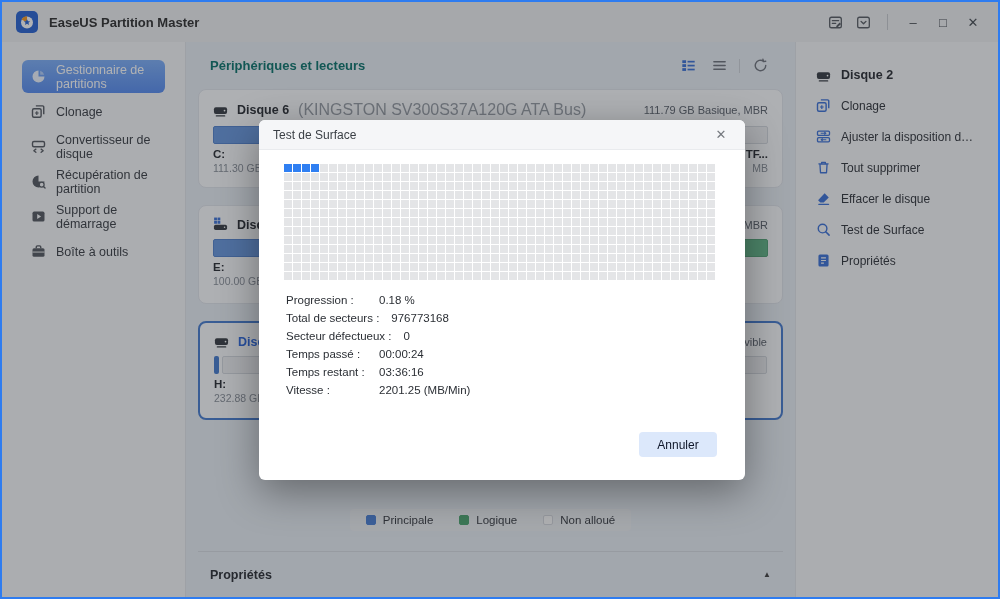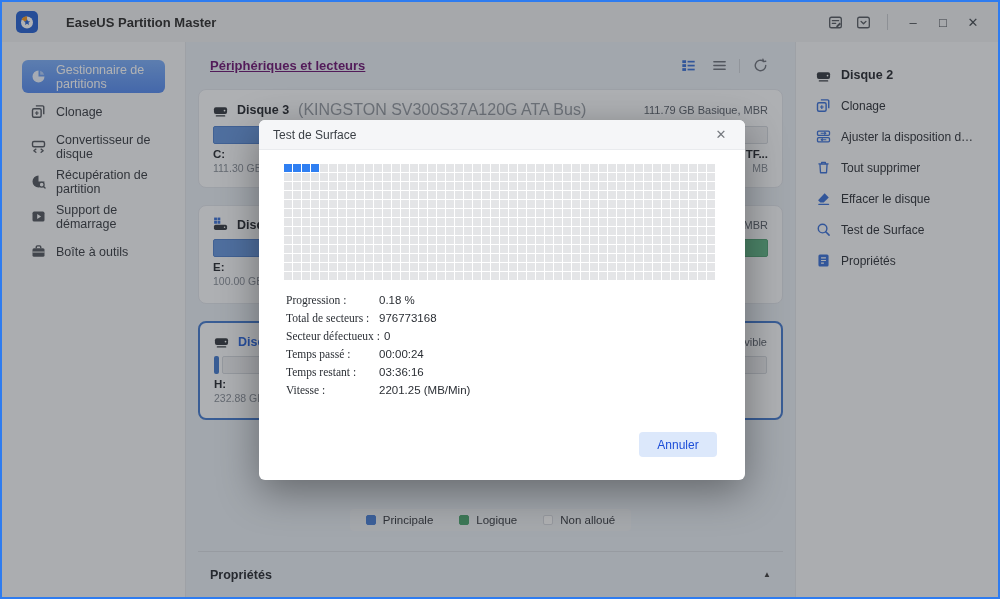--- a/index.html
+++ b/index.html
@@ -3,39 +3,39 @@
 <meta charset="utf-8">
 <style>
   * { margin:0; padding:0; box-sizing:border-box; }
   body { font-family:"Liberation Sans", sans-serif; background:#555; }
   .window { position:relative; width:1000px; height:599px; border:2px solid #2e7cf0;
             background:#e9eef5; overflow:hidden; font-size:12px; color:#333; }
 
   
   .titlebar { height:40px; background:#eef0f2; display:flex; align-items:center; padding:0 10px 0 14px; }
   .logo { width:22px; height:22px; flex:0 0 22px; }
-  .tb-title { margin-left:28px; font-size:13px; font-weight:bold; color:#333; }
+  .tb-title { margin-left:11px; font-size:13px; font-weight:bold; color:#333; }
   .tb-spacer { flex:1; }
   .tb-icon { width:28px; height:28px; display:flex; align-items:center; justify-content:center; color:#5a5f66; }
   .tb-sep { width:1px; height:16px; background:#c9ccd1; margin:0 10px; }
   .tb-ctl { width:30px; height:28px; display:flex; align-items:center; justify-content:center;
             font-size:13px; color:#4a4f55; }
 
   
   .app { display:flex; height:555px; }
   .sidebar { width:183px; background:#f6f7f9; padding-top:16px; }
   .side-item { height:33px; margin:2px 20px; display:flex; align-items:center; gap:10px;
                padding:0 9px; border-radius:6px; font-size:12.5px; color:#3e4248; }
   .side-item .ic { color:#575c63; }
   .side-item.active { background:linear-gradient(#7fb0f8,#5a8ef0); color:#fff; }
   .side-item.active .ic { color:#eef5ff; }
 
   .main { flex:1; background:#e9eef5; border-left:1px solid #e2e5ea; display:flex; flex-direction:column; }
   .main-header { height:47px; display:flex; align-items:center; padding:0 24px 0 24px; }
-  .main-header .mh-title { font-size:13px; font-weight:bold; color:#701a75;text-decoration:underline; }
+  .main-header .mh-title { font-size:13px; font-weight:bold; color:#0f766e; }
   .mh-icons { margin-left:auto; display:flex; align-items:center; gap:9px; }
   .mh-icon { width:22px; height:22px; display:flex; align-items:center; justify-content:center; color:#71767e; }
   .mh-icon.blue { color:#3f74d8; }
   .mh-sep { width:1px; height:14px; background:#cfd3d9; }
 
   .main-body { flex:1; display:flex; flex-direction:column; padding:0 12px; overflow:hidden; }
   .card { background:#fbfcfe; border:1px solid #e1e5eb; border-radius:8px; padding:11px 14px 8px;
           margin-bottom:17px; height:99px; }
   .card.selected { border:2px solid #4a7fd0; }
   .card-title { display:flex; align-items:center; gap:9px; font-size:12.5px; }
@@ -78,23 +78,23 @@
   .dialog { position:absolute; left:257px; top:118px; width:486px; height:360px; background:#fff;
             border-radius:6px; box-shadow:0 12px 40px rgba(0,0,0,.38); z-index:10; overflow:hidden; }
   .dlg-header { height:30px; background:#f5f6f8; border-bottom:1px solid #e9ebee; display:flex;
                 align-items:center; padding:0 14px; font-size:12px; color:#3a3f45; }
   .dlg-close { margin-left:auto; color:#75797f; font-size:13px; width:20px; text-align:center; }
   .dlg-grid { margin:14px 0 0 25px; width:431px; display:flex; flex-wrap:wrap; gap:1px; }
   .cell { width:8px; height:8px; background:#e4e5e7; }
   .cell.tested { background:#2f7ff2; }
   .dlg-stats { margin:11px 0 0 27px; font-size:11.5px; color:#2b2f35; }
   .stat-row { display:flex; height:18px; align-items:center; }
-  .stat-label { min-width:93px; padding-right:4px; white-space:nowrap;font-family:Liberation Serif, serif; }
+  .stat-label { min-width:93px; padding-right:12px; white-space:nowrap; }
   .dlg-cancel { position:absolute; right:28px; bottom:23px; width:78px; height:25px;
-                background:#dce8fb; color:#1d4ed8; border-radius:4px; font-size:12px;
+                background:#dce8fb; color:#0f172a; border-radius:4px; font-size:12px;
                 display:flex; align-items:center; justify-content:center; }
   .ic svg { display:block; }
 </style>
 </head>
 <body>
 
 <div class="window">
 
   <div class="titlebar">
     <span class="logo">
@@ -221,21 +221,21 @@
       <div class="main-body" id="disk-cards">
           <div class="card">
             <div class="card-title">
               <span class="ic disk-ic">
                 <svg viewBox="0 0 16 16" width="15" height="15">
                   <rect x="1" y="4.6" width="14" height="7" rx="2" fill="currentColor"></rect>
                   <circle cx="12.3" cy="8.1" r="0.9" fill="#fff"></circle>
                   <path d="M3.6 13.8h8.8" stroke="currentColor" stroke-width="1.4" stroke-linecap="round"></path>
                 </svg>
               </span>
-              <span class="disk-name">Disque 3</span>
+              <span class="disk-name">Disque 6</span>
               <span class="disk-model">(KINGSTON SV300S37A120G ATA Bus)</span>
               <span class="disk-info">111.79 GB Basique, MBR</span>
             </div>
             <div class="bar">
               <div class="seg primary" style="width:83%"></div>
               <div class="seg primary" style="width:11%"></div>
               <div class="seg unallocated" style="width:6%"></div>
             </div>
             <div class="bar-labels">
               <div class="plabel left">

